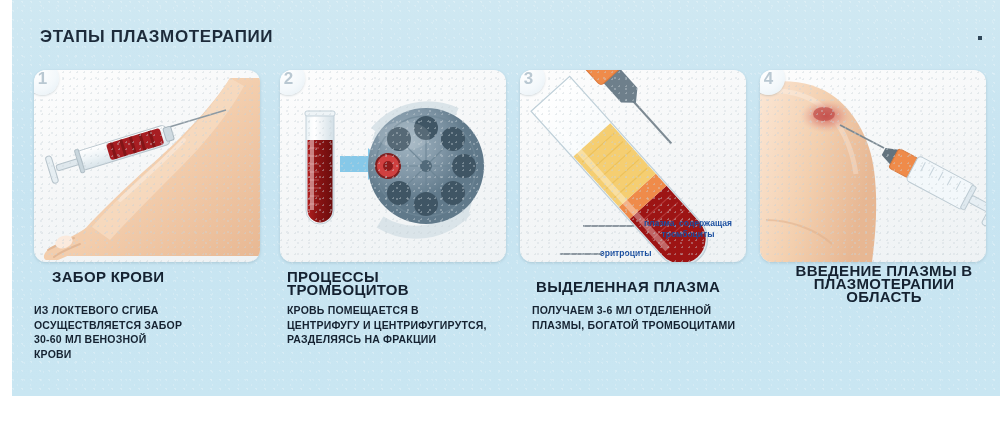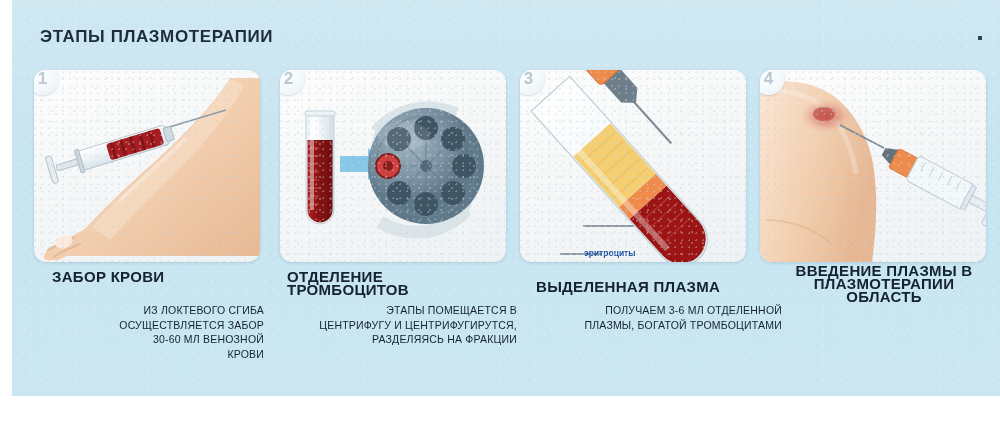--- a/index.html
+++ b/index.html
@@ -53,22 +53,22 @@
     color:#b9c8d2;font-size:17px;font-weight:bold;
     display:flex;align-items:center;justify-content:center;
     z-index:5;
   }
 
   .cap-title{
     position:absolute;font-size:15px;font-weight:bold;color:#152231;
     letter-spacing:.3px;line-height:13px;
   }
   .cap-body{
-    position:absolute;font-size:10.5px;font-weight:normal;color:#152231;
-    letter-spacing:.2px;line-height:14.5px;white-space:pre-line;text-align:right;
+    position:absolute;font-size:10.5px;font-weight:bold;color:#152231;
+    letter-spacing:.2px;line-height:14.5px;white-space:pre-line;
   }
   .cap-c{text-align:center;}
   .callout{
     position:absolute;font-size:8.5px;font-weight:bold;color:#1b4fa0;
     line-height:11px;text-align:center;
   }
 </style>
 </head>
 <body>
 
@@ -194,22 +194,22 @@
         <circle cx="119" cy="123" r="12"></circle>
         <circle cx="119" cy="69" r="12"></circle>
       </g>
       <circle cx="108" cy="96" r="12" fill="#cf4040" stroke="#7e1f1f" stroke-width="2"></circle>
       <circle cx="108" cy="96" r="5" fill="#8d1b1b"></circle>
       <circle cx="146" cy="96" r="6" fill="#526a7a"></circle>
       <ellipse cx="124" cy="66" rx="26" ry="14" fill="#ffffff" opacity=".12"></ellipse>
     </svg>
     <div class="badge" style="left:-8px;top:-8px;">2</div>
   </div>
-  <div class="cap-title" style="left:275px;top:270px;width:215px;">ОТДЕЛЕНИЕ ТРОМБОЦИТОВ</div>
-  <div class="cap-body" style="left:275px;top:303px;width:230px;">ЭТАПЫ ПОМЕЩАЕТСЯ В
+  <div class="cap-title" style="left:275px;top:270px;width:215px;">ПРОЦЕССЫ ТРОМБОЦИТОВ</div>
+  <div class="cap-body" style="left:275px;top:303px;width:230px;">КРОВЬ ПОМЕЩАЕТСЯ В
 ЦЕНТРИФУГУ И ЦЕНТРИФУГИРУТСЯ,
 РАЗДЕЛЯЯСЬ НА ФРАКЦИИ</div>
 
   <div class="card" style="left:508px;width:226px;height:192px;">
     <svg width="226" height="192" viewBox="0 0 226 192">
       <defs>
         <linearGradient id="tg3" x1="0" y1="0" x2="0" y2="1">
           <stop offset="0%" stop-color="#ffffff"></stop>
           <stop offset="60%" stop-color="#eef5f8"></stop>
           <stop offset="100%" stop-color="#dbe7ed"></stop>
@@ -251,21 +251,23 @@
           <line x1="136" y1="-102" x2="148" y2="-102"></line>
           <line x1="136" y1="-92" x2="148" y2="-92"></line>
           <line x1="136" y1="-82" x2="148" y2="-82"></line>
           <line x1="136" y1="-72" x2="148" y2="-72"></line>
         </g>
       </g>
 
       <line x1="63" y1="156" x2="114" y2="156" stroke="#2b3c4c" stroke-width="1.1"></line>
       <line x1="40" y1="184" x2="82" y2="184" stroke="#2b3c4c" stroke-width="1.1"></line>
     </svg>
-    <div class="callout" style="left:64px;top:178px;width:90px;text-align:left;">эритроциты</div>
+    <div class="callout" style="left:112px;top:148px;width:112px;white-space:pre-line;">плазма, содержащая
+тромбоциты</div>
+    <div class="callout" style="left:80px;top:178px;width:90px;text-align:left;">эритроциты</div>
     <div class="badge" style="left:-8px;top:-8px;">3</div>
   </div>
   <div class="cap-title" style="left:524px;top:280px;width:220px;">ВЫДЕЛЕННАЯ ПЛАЗМА</div>
   <div class="cap-body" style="left:520px;top:303px;width:250px;">ПОЛУЧАЕМ 3-6 МЛ ОТДЕЛЕННОЙ
 ПЛАЗМЫ, БОГАТОЙ ТРОМБОЦИТАМИ</div>
 
   <div class="card" style="left:748px;width:226px;height:192px;">
     <svg width="226" height="192" viewBox="0 0 226 192">
       <defs>
         <linearGradient id="skin4" x1="0" y1="0" x2="1" y2="0.4">

